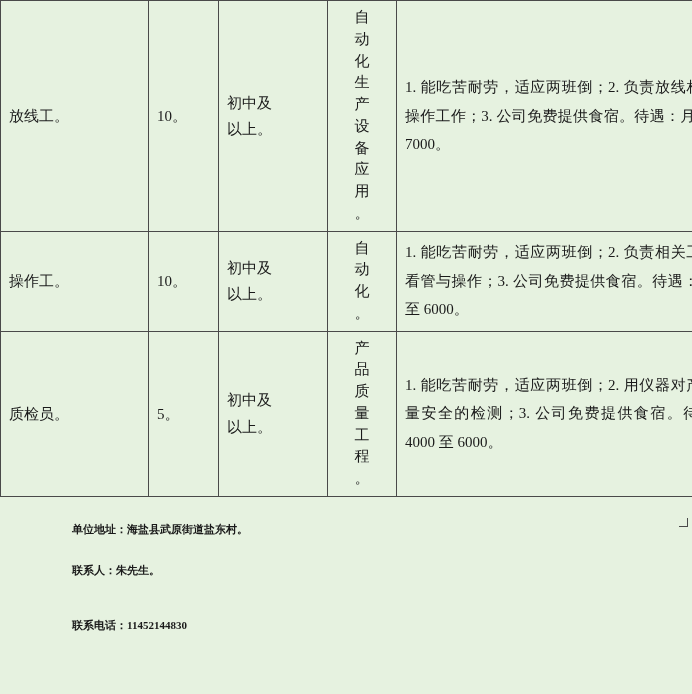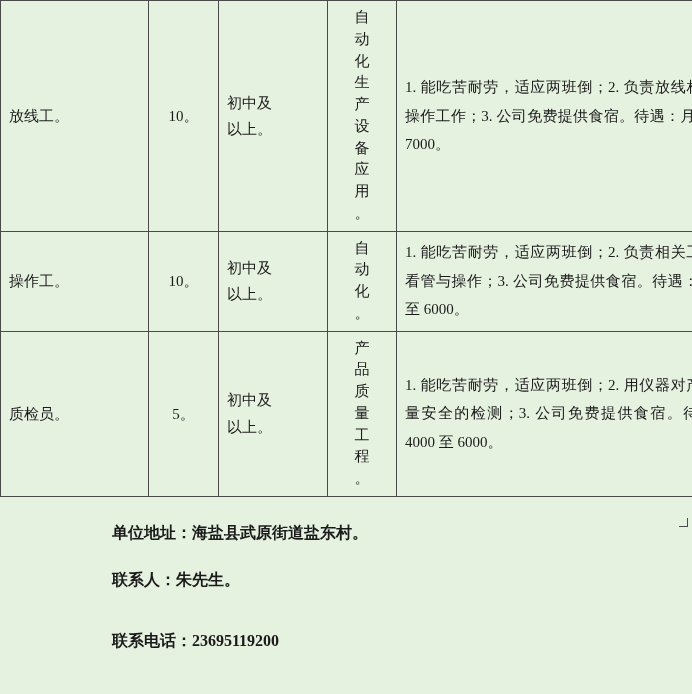--- a/index.html
+++ b/index.html
@@ -30,21 +30,21 @@
   }
   .job-table td {
     border: 1px solid #4a4a4a;
     vertical-align: middle;
     padding: 6px 8px;
     font-size: 15px;
     line-height: 1.75;
     background: #e6f2e0;
   }
   .col-title   { width: 131px; text-align: left; }
-  .col-count   { width: 53px;  text-align: center; }
+  .col-count   { width: 53px;  }
   .col-edu     { width: 92px;  text-align: left; }
   .col-major   { width: 52px;  text-align: center; }
   .col-desc    { width: 359px; text-align: left; }
 
   .col-edu .edu-line { display: block; }
   .col-major .vtext {
     display: block;
     line-height: 1.45;
   }
   .desc-text {
@@ -52,22 +52,22 @@
     text-align: justify;
     text-justify: inter-ideograph;
     line-height: 1.9;
   }
   .footer {
     padding: 0 0 0 0;
     margin: 0;
   }
   .footer-line {
     font-weight: bold;
-    font-size: 16px;
-    padding-left: 112px;
+    font-size: 11px;
+    padding-left: 72px;
     line-height: 1.2;
     font-family: Liberation Serif, serif;
   }
   .f1 { margin-top: 26px; }
   .f2 { margin-top: 28px; }
   .f3 { margin-top: 42px; }
 
   .corner-mark {
     position: absolute;
     right: 4px;
@@ -155,16 +155,16 @@
       </tr>
 
     </tbody>
   </table>
 
   <div class="corner-mark" style="top:518px;"></div>
 
   <div class="footer">
     <div class="footer-line f1">单位地址：海盐县武原街道盐东村。</div>
     <div class="footer-line f2">联系人：朱先生。</div>
-    <div class="footer-line f3">联系电话：23695119200</div>
+    <div class="footer-line f3">联系电话：11452144830</div>
   </div>
 
 </div>
 
 </body></html>

